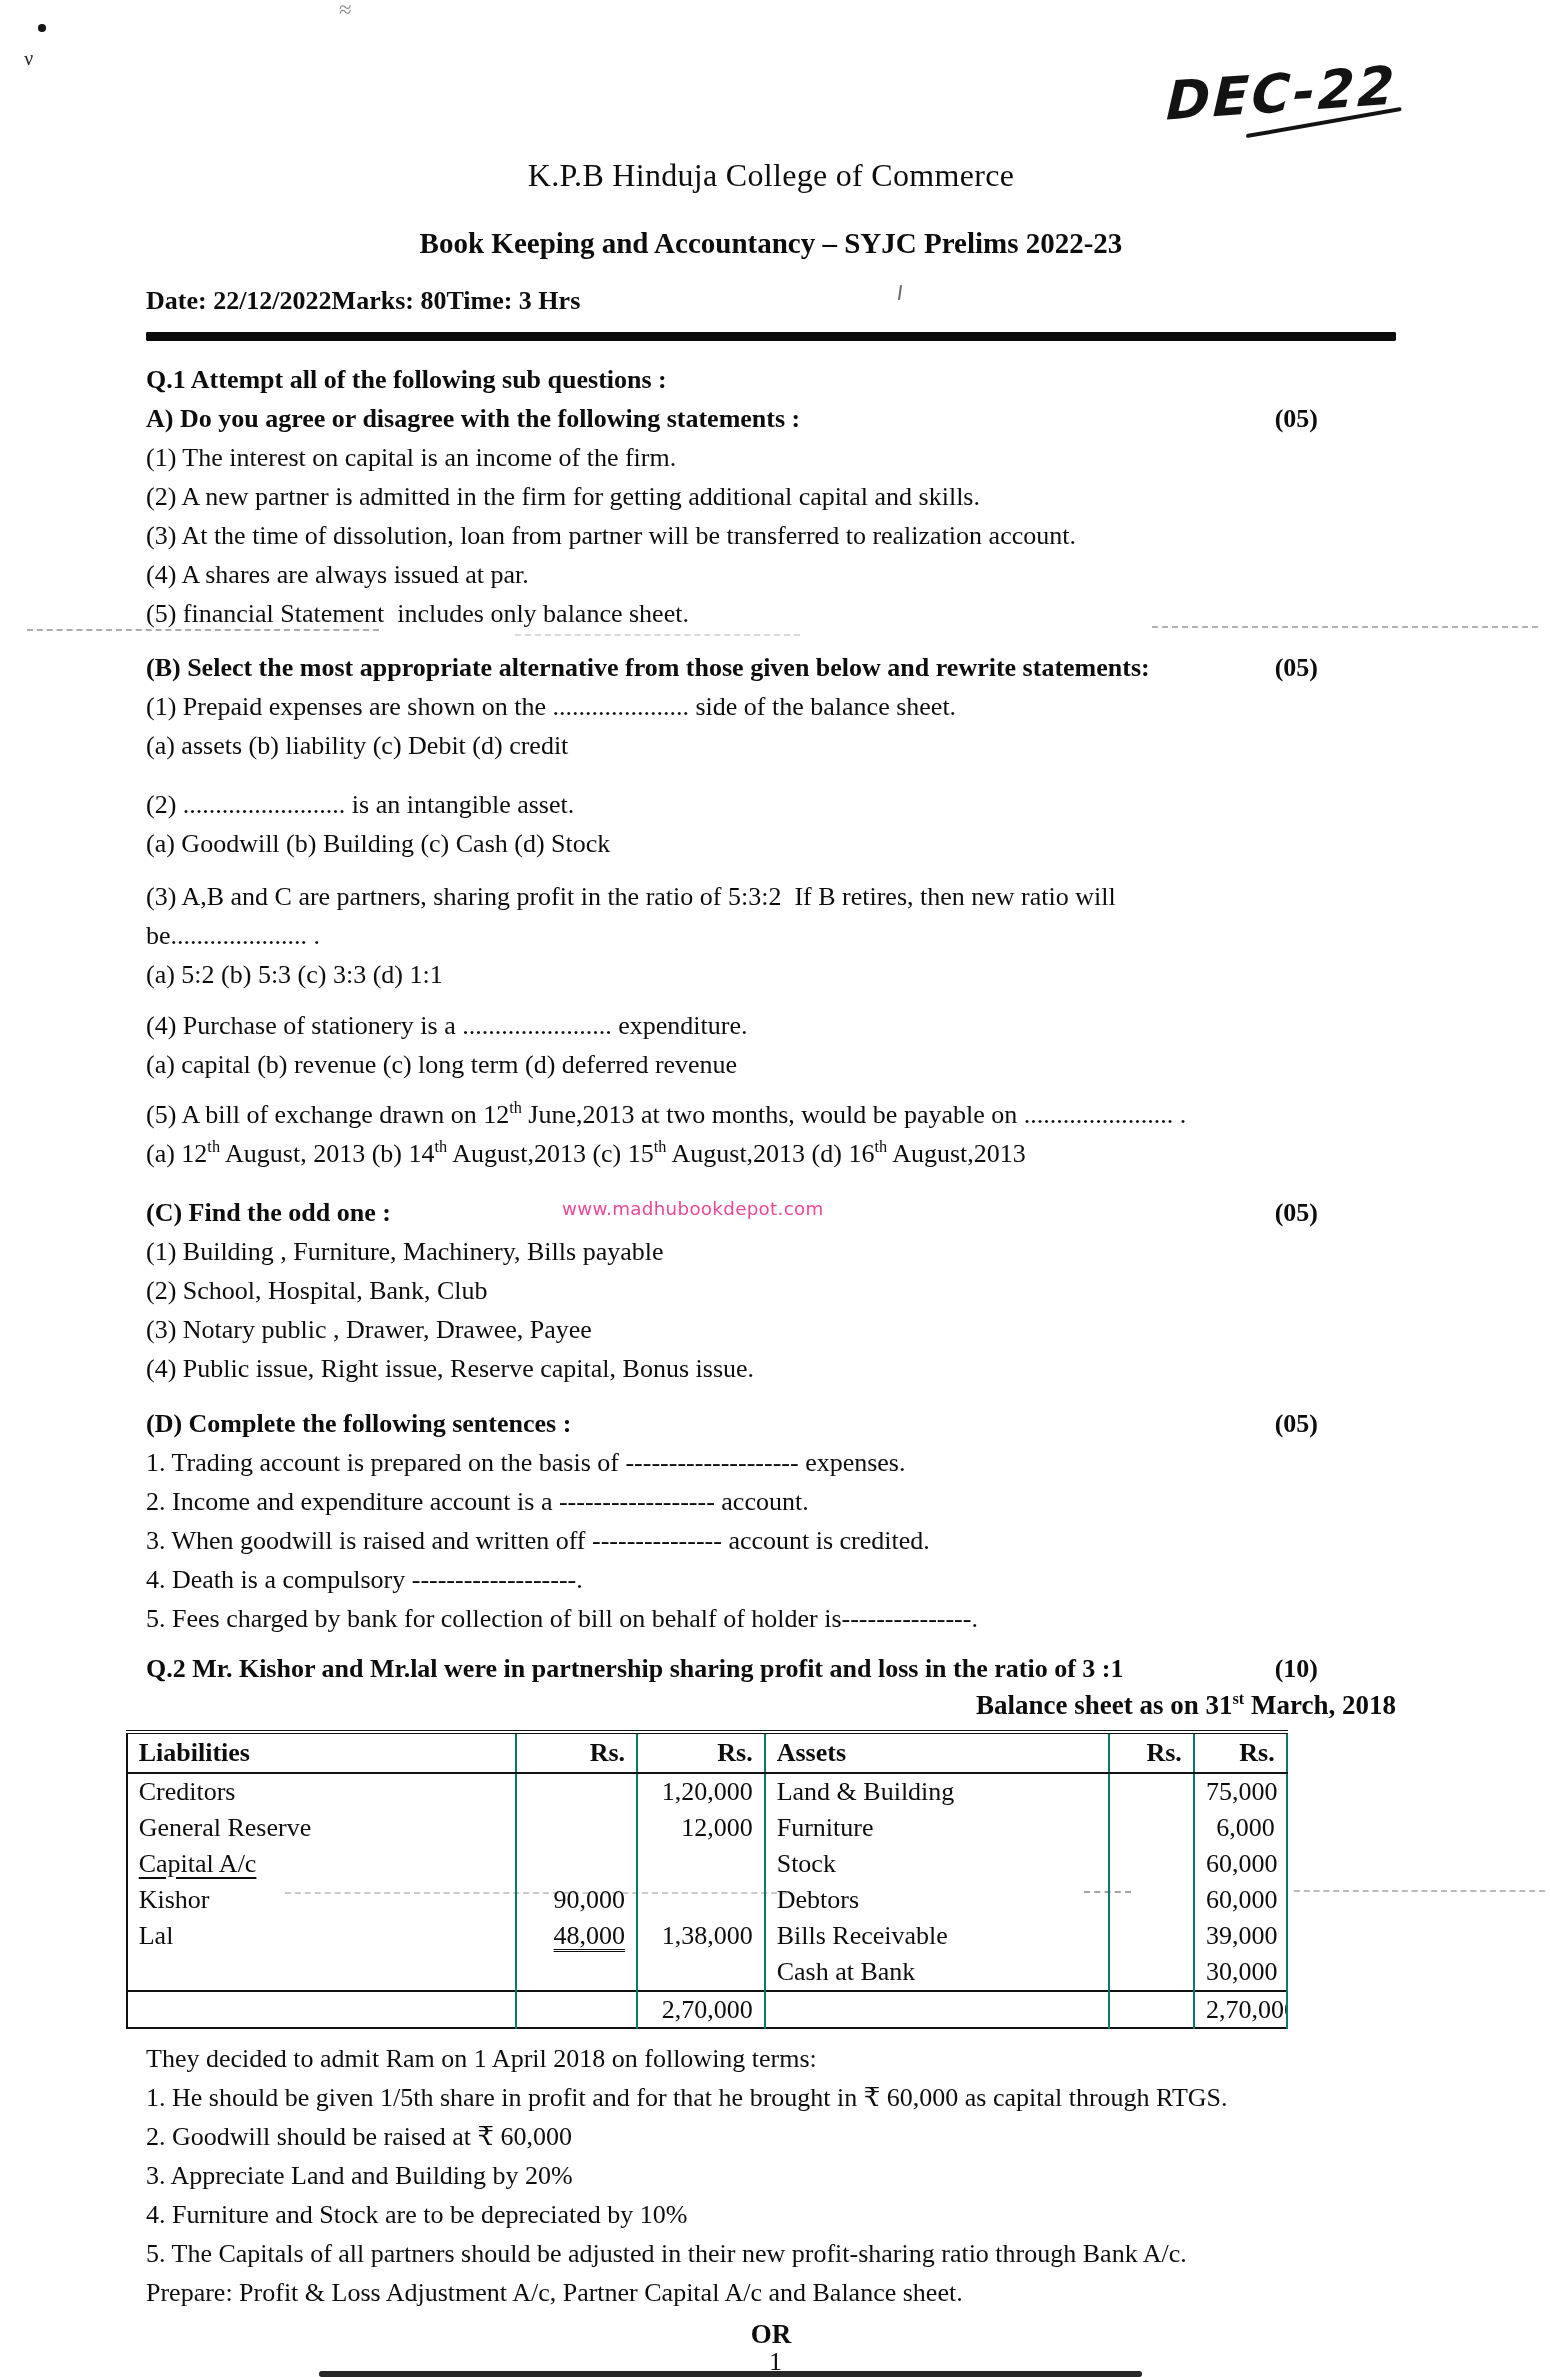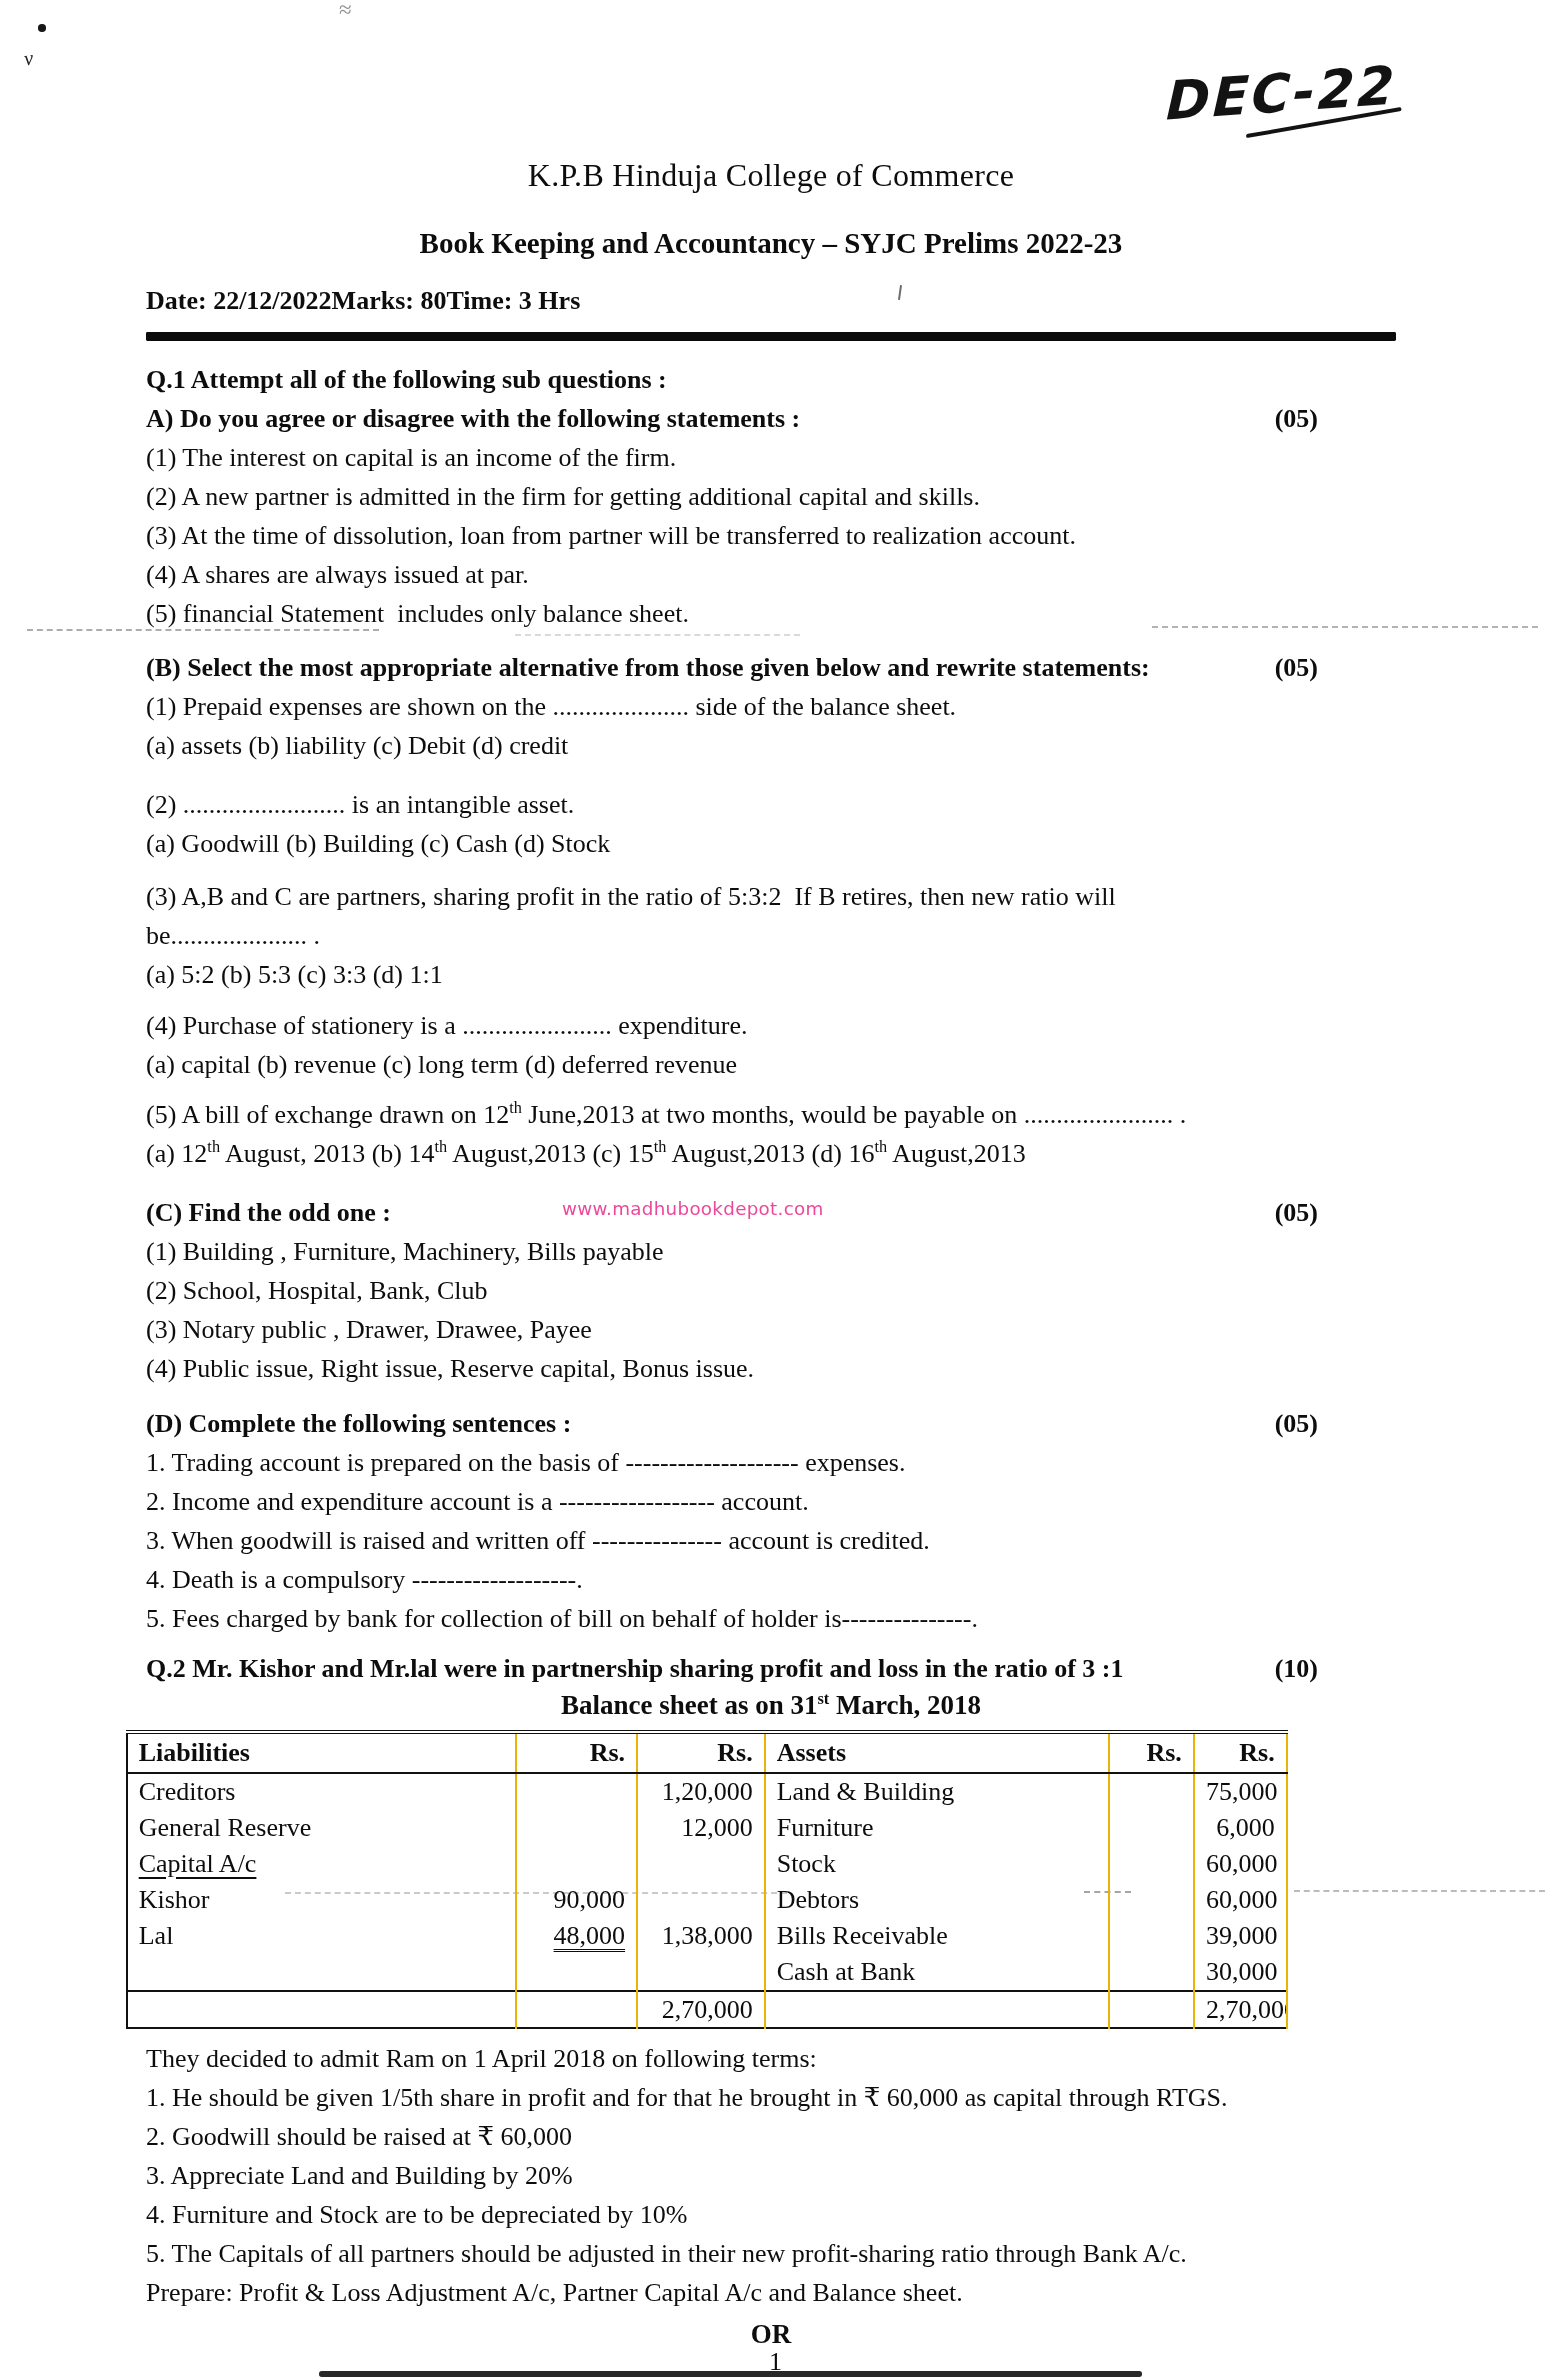--- a/index.html
+++ b/index.html
@@ -41,31 +41,31 @@
     font-family:"DejaVu Sans",sans-serif;
     font-size:53px;font-weight:600;font-style:italic;
     transform:rotate(-4deg) skewX(-6deg);
     letter-spacing:2.7px;color:#131313;
   }
   .handwritten:after{
     content:"";position:absolute;left:81px;bottom:-4.1px;width:156px;height:4.1px;
     background:#131313;border-radius:2px;transform:rotate(-6deg);
   }
   
-  .bs-title{margin-top:1.4px;font-size:27px;line-height:33px;font-weight:700;text-align:center;}
+  .bs-title{margin-top:1.4px;font-size:27px;line-height:33px;font-weight:700;text-align:right;}
   table.bs{
     border-collapse:collapse;table-layout:fixed;
     width:1162px;margin-left:-20.3px;margin-top:8.1px;
     font-size:26px;
     border:2px solid #111;border-top:4.7px double #111;
   }
   table.bs col.c1{width:33.6%}table.bs col.c2{width:10.4%}table.bs col.c3{width:11%}
   table.bs col.c4{width:29.7%}table.bs col.c5{width:7.3%}table.bs col.c6{width:8%}
   table.bs th,table.bs td{
-    border-left:2px solid #111;border-right:2px solid #eab308;
+    border-left:2px solid #111;border-right:2px solid #0f766e;
     padding:0 11px;height:36px;overflow:hidden;vertical-align:middle;
   }
   table.bs th{border-bottom:2.7px solid #111;font-weight:700;text-align:right;height:38px;}
   table.bs th.tl{text-align:left;}
   table.bs td.num{text-align:right;}
   table.bs td.u{text-decoration:underline;text-decoration-thickness:2px;text-underline-offset:5.4px;}
   table.bs td.u2 span{text-decoration:underline double;text-decoration-thickness:1.4px;text-underline-offset:5.4px;}
   table.bs tr.total td{border-top:2px solid #111;height:35px;}
   .or-label{margin-top:5.4px;font-size:27px;font-weight:700;text-align:center;line-height:34px;}
   .pagenum{position:absolute;left:50%;bottom:0px;transform:translateX(-50%);font-size:26px;font-weight:400;}

